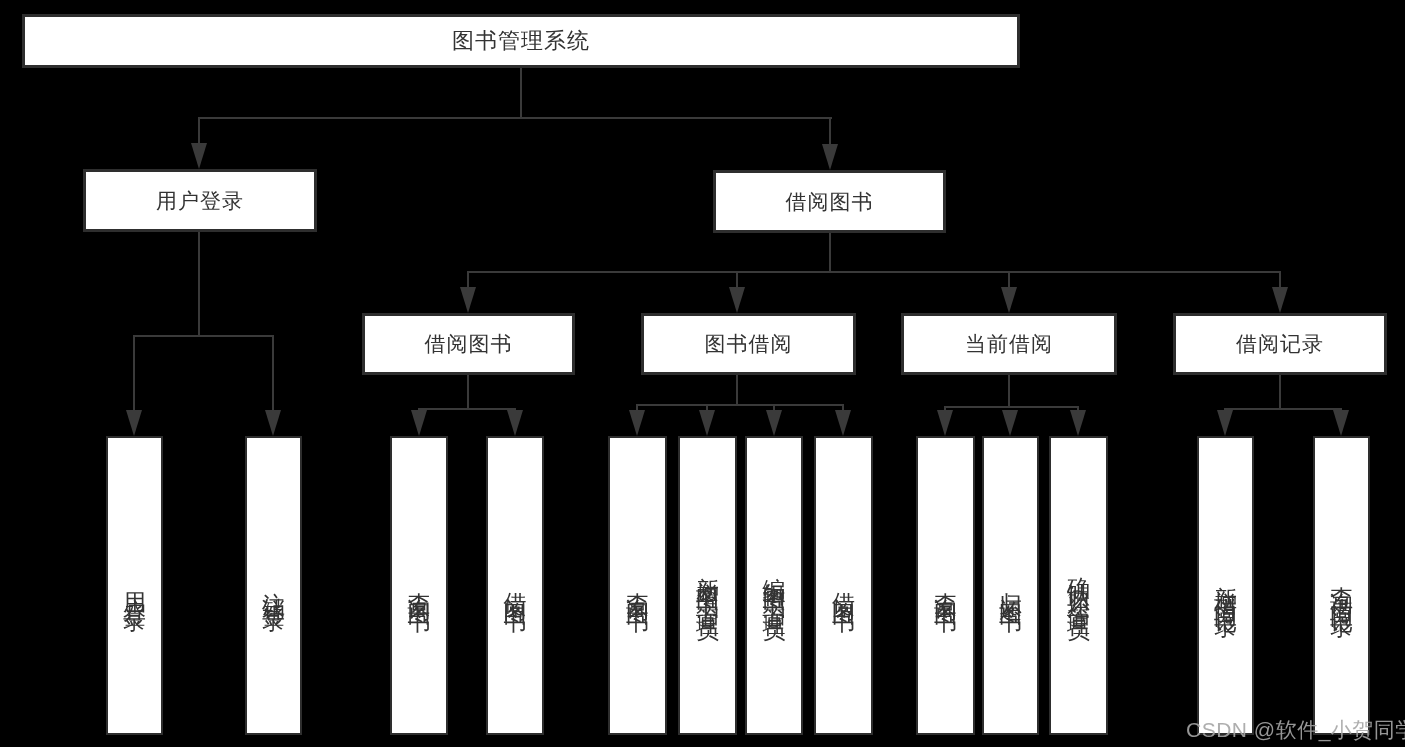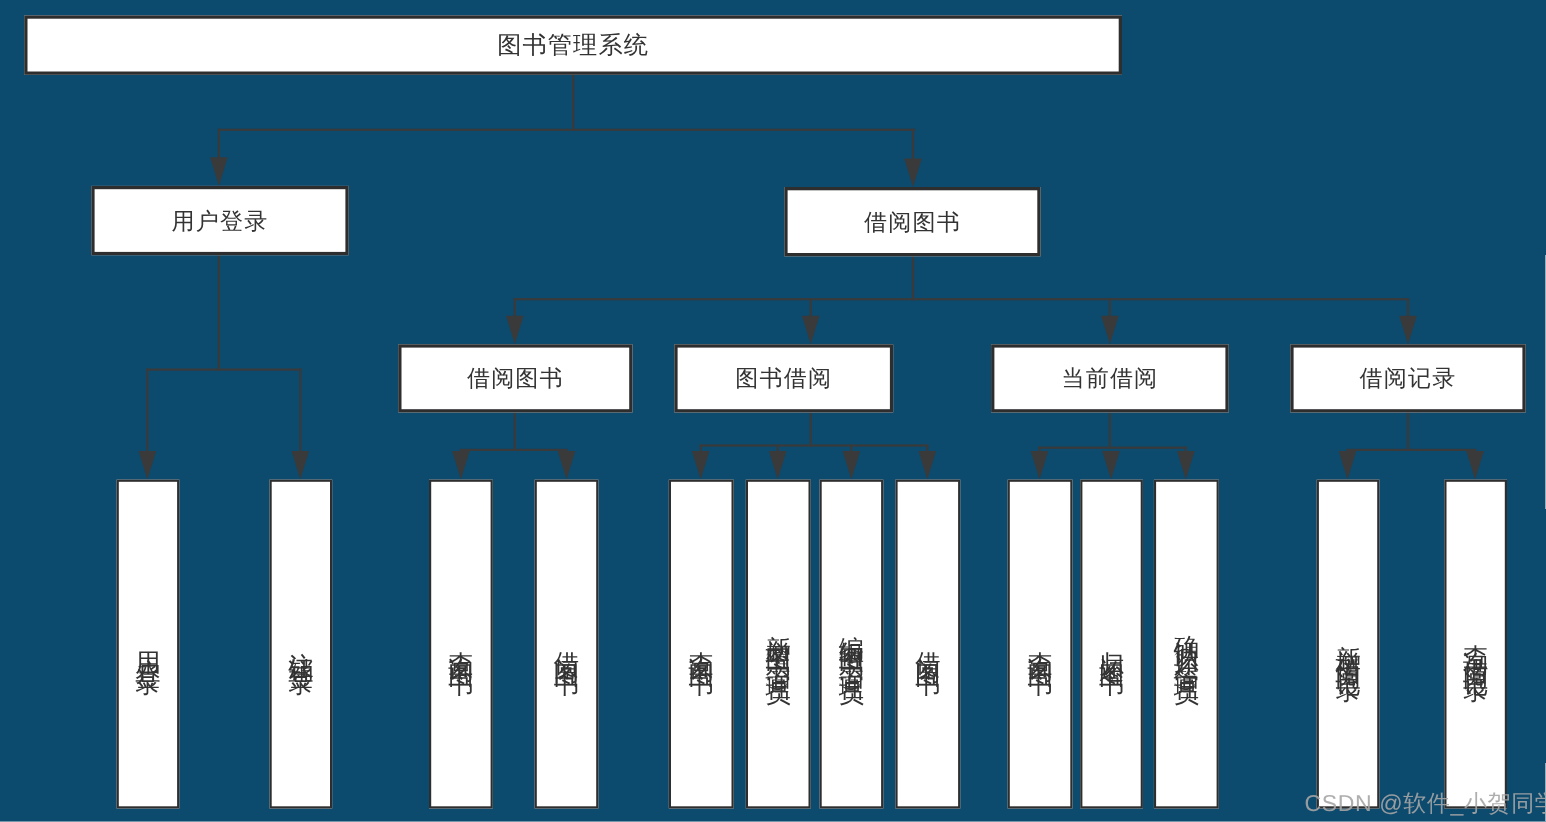--- a/index.html
+++ b/index.html
@@ -1,19 +1,19 @@
 <!DOCTYPE html>
 <html><head>
 <meta charset="utf-8">
 <style>
   html,body{margin:0;padding:0;background:#ffffff;}
   #stage{
     position:relative;
     width:1405px;height:747px;
-    background:#0c4a6e;
+    background:#000000;
     font-family:"Liberation Sans","DejaVu Sans",sans-serif;
     color:#333333;
     overflow:hidden;
   }
   .box{
     position:absolute;
     background:#ffffff;
     border:3px solid #2e2e2e;
     display:flex;align-items:center;justify-content:center;
     font-size:21px;
@@ -96,21 +96,21 @@
   <div class="vline" style="left:1008px;top:271px;height:20px;"></div>
   <div class="vline" style="left:1279px;top:271px;height:20px;"></div>
   <div class="arrow" style="left:460px;top:287px;"></div>
   <div class="arrow" style="left:729px;top:287px;"></div>
   <div class="arrow" style="left:1001px;top:287px;"></div>
   <div class="arrow" style="left:1272px;top:287px;"></div>
 
   <div class="box" style="left:362px;top:313px;width:213px;height:62px;">
     <span>借阅图书</span>
   </div>
-  <div class="box" style="left:613px;top:313px;width:199px;height:62px;">
+  <div class="box" style="left:641px;top:313px;width:215px;height:62px;">
     <span>图书借阅</span>
   </div>
   <div class="box" style="left:1173px;top:313px;width:214px;height:62px;">
     <span>借阅记录</span>
   </div>
   <div class="box" style="left:901px;top:313px;width:216px;height:62px;">
     <span>当前借阅</span>
   </div>
 
   <div class="vline" style="left:467px;top:375px;height:35px;"></div>

